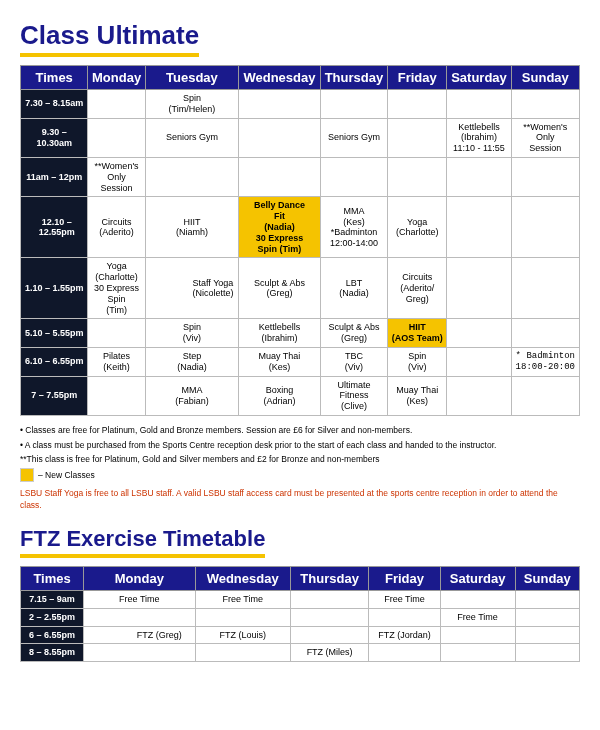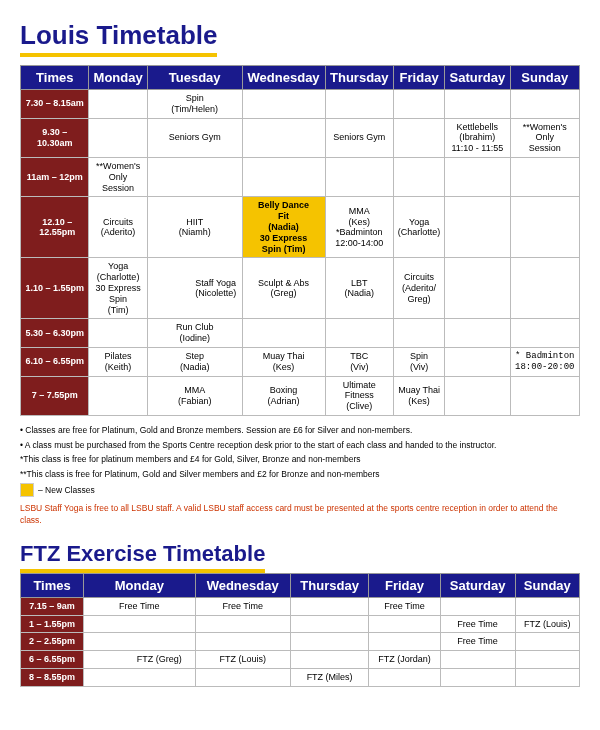--- a/index.html
+++ b/index.html
@@ -20,20 +20,21 @@
       padding-bottom: 2px;
       margin-bottom: 8px;
     }
     h2.section-title {
       font-size: 22px;
       font-weight: 900;
       color: #1a1a8c;
       border-bottom: 4px solid #f5c300;
       display: inline-block;
       padding-bottom: 2px;
+      margin-bottom: 8px;
     }
     table {
       border-collapse: collapse;
       width: 100%;
       margin-bottom: 8px;
     }
     th {
       background: #1a1a8c;
       color: #fff;
       font-weight: bold;
@@ -44,21 +45,21 @@
     }
     td {
       border: 1px solid #bbb;
       padding: 3px 2px;
       text-align: center;
       vertical-align: middle;
       font-size: 9px;
       line-height: 1.2;
     }
     td.time-col {
-      background: #7f1d1d;
+      background: #0f172a;
       color: #fff;
       font-weight: bold;
       font-size: 9px;
       white-space: nowrap;
     }
     td.highlight-yellow {
       background: #f5c300;
       font-weight: bold;
     }
     .notes {
@@ -88,21 +89,21 @@
       line-height: 1.4;
     }
     .section-gap { margin-top: 14px; }
   </style>
 </head>
 <body>
 
 
 
 
-<h1 class="main-title">Louis Timetable</h1>
+<h1 class="main-title">Class Ultimate</h1>
 
 <table id="class-table">
   <thead>
     <tr>
       <th>Times</th>
       <th>Monday</th>
       <th>Tuesday</th>
       <th>Wednesday</th>
       <th>Thursday</th>
       <th>Friday</th>
@@ -183,27 +184,30 @@
 (Greg)</td>
         <td style="white-space: pre-line;">LBT
 (Nadia)</td>
         <td style="white-space: pre-line;">Circuits
 (Aderito/
 Greg)</td>
         <td style="white-space: pre-line;"></td>
         <td style="white-space: pre-line;"></td>
       </tr>
       <tr>
-        <td class="time-col" style="white-space: pre-line;">5.30 – 6.30pm</td>
-        <td style="white-space: pre-line;"></td>
-        <td style="white-space: pre-line;">Run Club
-(Iodine)</td>
-        <td style="white-space: pre-line;"></td>
-        <td style="white-space: pre-line;"></td>
-        <td style="white-space: pre-line;"></td>
+        <td class="time-col" style="white-space: pre-line;">5.10 – 5.55pm</td>
+        <td style="white-space: pre-line;"></td>
+        <td style="white-space: pre-line;">Spin
+(Viv)</td>
+        <td style="white-space: pre-line;">Kettlebells
+(Ibrahim)</td>
+        <td style="white-space: pre-line;">Sculpt &amp; Abs
+(Greg)</td>
+        <td class="highlight-yellow" style="white-space: pre-line;">HIIT
+(AOS Team)</td>
         <td style="white-space: pre-line;"></td>
         <td style="white-space: pre-line;"></td>
       </tr>
       <tr>
         <td class="time-col" style="white-space: pre-line;">6.10 – 6.55pm</td>
         <td style="white-space: pre-line;">Pilates
 (Keith)</td>
         <td style="white-space: pre-line;">Step
 (Nadia)</td>
         <td style="white-space: pre-line;">Muay Thai
@@ -230,21 +234,20 @@
 (Kes)</td>
         <td style="white-space: pre-line;"></td>
         <td style="white-space: pre-line;"></td>
       </tr>
     </tbody>
 </table>
 
 <div class="notes" id="class-notes-container">
     <p>• Classes are free for Platinum, Gold and Bronze members. Session are £6 for Silver and non-members.</p>
     <p>• A class must be purchased from the Sports Centre reception desk prior to the start of each class and handed to the instructor.</p>
-    <p>*This class is free for platinum members and £4 for Gold, Silver, Bronze and non-members</p>
     <p>**This class is free for Platinum, Gold and Silver members and £2 for Bronze and non-members</p>
   </div>
 
 <div class="legend">
   <span class="legend-box"></span>
   <span>– New Classes</span>
 </div>
 
 <p class="lsbu-note">LSBU Staff Yoga is free to all LSBU staff. A valid LSBU staff access card must be presented at the sports centre reception in order to attend the class.</p>
 
@@ -269,29 +272,20 @@
   <tr>
         <td class="time-col" style="white-space: pre-line;">7.15 – 9am</td>
         <td style="white-space: pre-line;">Free Time</td>
         <td style="white-space: pre-line;">Free Time</td>
         <td style="white-space: pre-line;"></td>
         <td style="white-space: pre-line;">Free Time</td>
         <td style="white-space: pre-line;"></td>
         <td style="white-space: pre-line;"></td>
       </tr>
       <tr>
-        <td class="time-col" style="white-space: pre-line;">1 – 1.55pm</td>
-        <td style="white-space: pre-line;"></td>
-        <td style="white-space: pre-line;"></td>
-        <td style="white-space: pre-line;"></td>
-        <td style="white-space: pre-line;"></td>
-        <td style="white-space: pre-line;">Free Time</td>
-        <td style="white-space: pre-line;">FTZ (Louis)</td>
-      </tr>
-      <tr>
         <td class="time-col" style="white-space: pre-line;">2 – 2.55pm</td>
         <td style="white-space: pre-line;"></td>
         <td style="white-space: pre-line;"></td>
         <td style="white-space: pre-line;"></td>
         <td style="white-space: pre-line;"></td>
         <td style="white-space: pre-line;">Free Time</td>
         <td style="white-space: pre-line;"></td>
       </tr>
       <tr>
         <td class="time-col" style="white-space: pre-line;">6 – 6.55pm</td>

